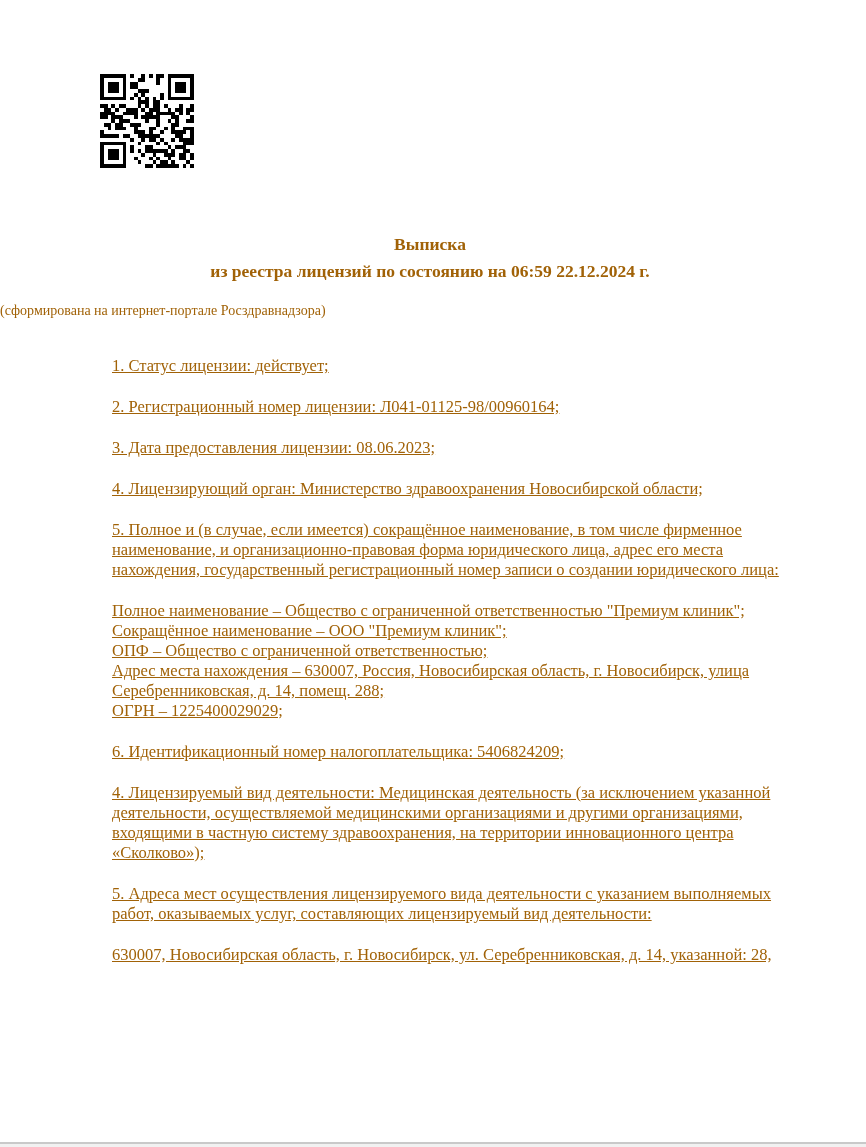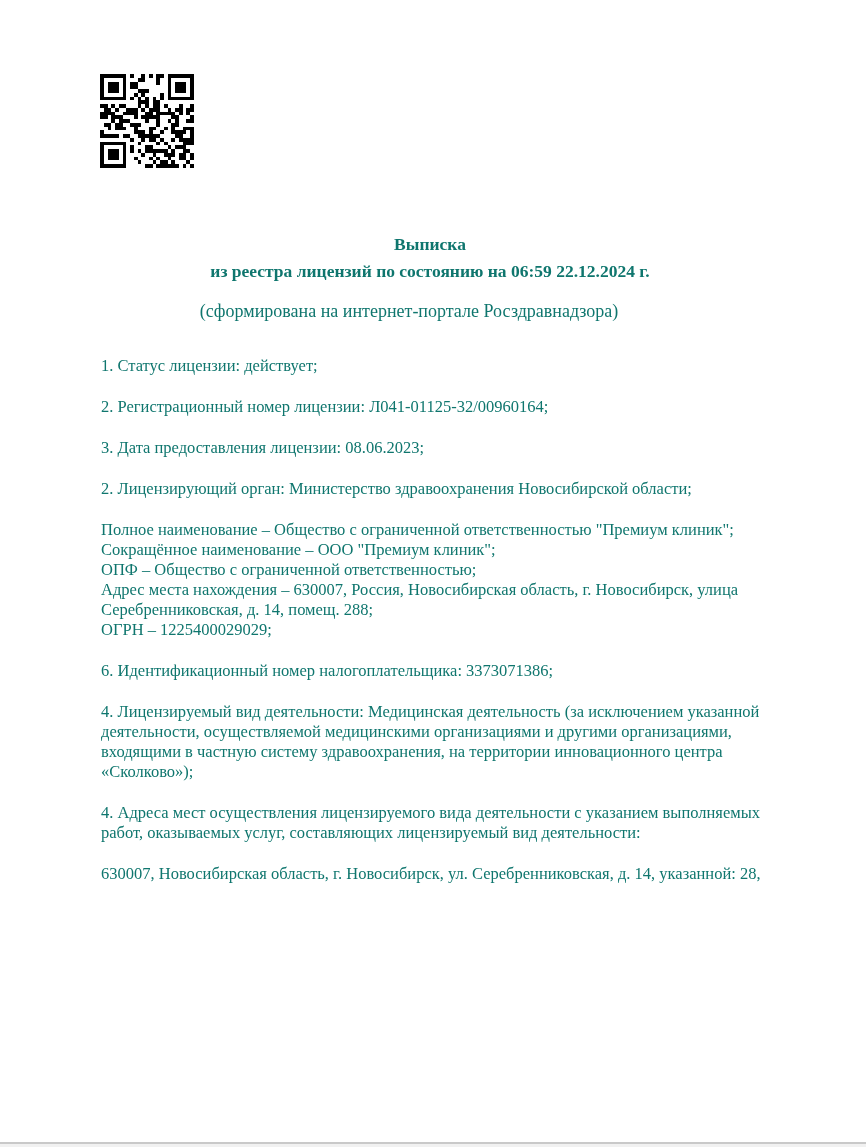--- a/index.html
+++ b/index.html
@@ -7,21 +7,21 @@
     padding: 0;
     background: #ffffff;
   }
   .page {
     position: relative;
     width: 866px;
     height: 1147px;
     background: #ffffff;
     overflow: hidden;
     font-family: "Liberation Serif", "DejaVu Serif", serif;
-    color: #0f766e;
+    color: #a16207;
   }
   .qr {
     position: absolute;
     left: 100px;
     top: 74px;
     width: 94px;
     height: 94px;
   }
   .qr svg { display: block; width: 94px; height: 94px; shape-rendering: crispEdges; }
   .title-block {
@@ -33,30 +33,31 @@
     font-weight: bold;
     font-size: 17.5px;
     line-height: 27px;
   }
   .title-line { display: block; white-space: pre; }
   .source-note {
     position: absolute;
     left: 0;
     top: 303px;
     width: 818px;
-    text-align: center;
-    font-size: 18px;
+    text-align: left;
+    font-size: 14px;
     line-height: 16px;
     white-space: pre;
   }
   .paragraphs {
     position: absolute;
-    left: 101px;
+    left: 112px;
     top: 356px;
     width: 715px;
+    text-decoration: underline;
   }
   .para {
     margin: 0 0 21px 0;
     font-size: 16.5px;
     line-height: 20px;
     white-space: pre;
   }
   .bottom-strip {
     position: absolute;
     left: 0;
@@ -403,35 +404,38 @@
 
   <div class="title-block">
     <span class="title-line">Выписка</span>
     <span class="title-line">из реестра лицензий по состоянию на 06:59 22.12.2024 г.</span>
   </div>
 
   <div class="source-note">(сформирована на интернет-портале Росздравнадзора)</div>
 
   <div class="paragraphs">
       <p class="para">1. Статус лицензии: действует;</p>
-      <p class="para">2. Регистрационный номер лицензии: Л041-01125-32/00960164;</p>
+      <p class="para">2. Регистрационный номер лицензии: Л041-01125-98/00960164;</p>
       <p class="para">3. Дата предоставления лицензии: 08.06.2023;</p>
-      <p class="para">2. Лицензирующий орган: Министерство здравоохранения Новосибирской области;</p>
+      <p class="para">4. Лицензирующий орган: Министерство здравоохранения Новосибирской области;</p>
+      <p class="para">5. Полное и (в случае, если имеется) сокращённое наименование, в том числе фирменное
+наименование, и организационно-правовая форма юридического лица, адрес его места
+нахождения, государственный регистрационный номер записи о создании юридического лица:</p>
       <p class="para">Полное наименование – Общество с ограниченной ответственностью "Премиум клиник";
 Сокращённое наименование – ООО "Премиум клиник";
 ОПФ – Общество с ограниченной ответственностью;
 Адрес места нахождения – 630007, Россия, Новосибирская область, г. Новосибирск, улица
 Серебренниковская, д. 14, помещ. 288;
 ОГРН – 1225400029029;</p>
-      <p class="para">6. Идентификационный номер налогоплательщика: 3373071386;</p>
+      <p class="para">6. Идентификационный номер налогоплательщика: 5406824209;</p>
       <p class="para">4. Лицензируемый вид деятельности: Медицинская деятельность (за исключением указанной
 деятельности, осуществляемой медицинскими организациями и другими организациями,
 входящими в частную систему здравоохранения, на территории инновационного центра
 «Сколково»);</p>
-      <p class="para">4. Адреса мест осуществления лицензируемого вида деятельности с указанием выполняемых
+      <p class="para">5. Адреса мест осуществления лицензируемого вида деятельности с указанием выполняемых
 работ, оказываемых услуг, составляющих лицензируемый вид деятельности:</p>
       <p class="para">630007, Новосибирская область, г. Новосибирск, ул. Серебренниковская, д. 14, указанной: 28,</p>
     </div>
 
   <div class="bottom-strip">
     <div class="edge-line"></div>
     <div class="edge-fill"></div>
   </div>
 
 </div>

